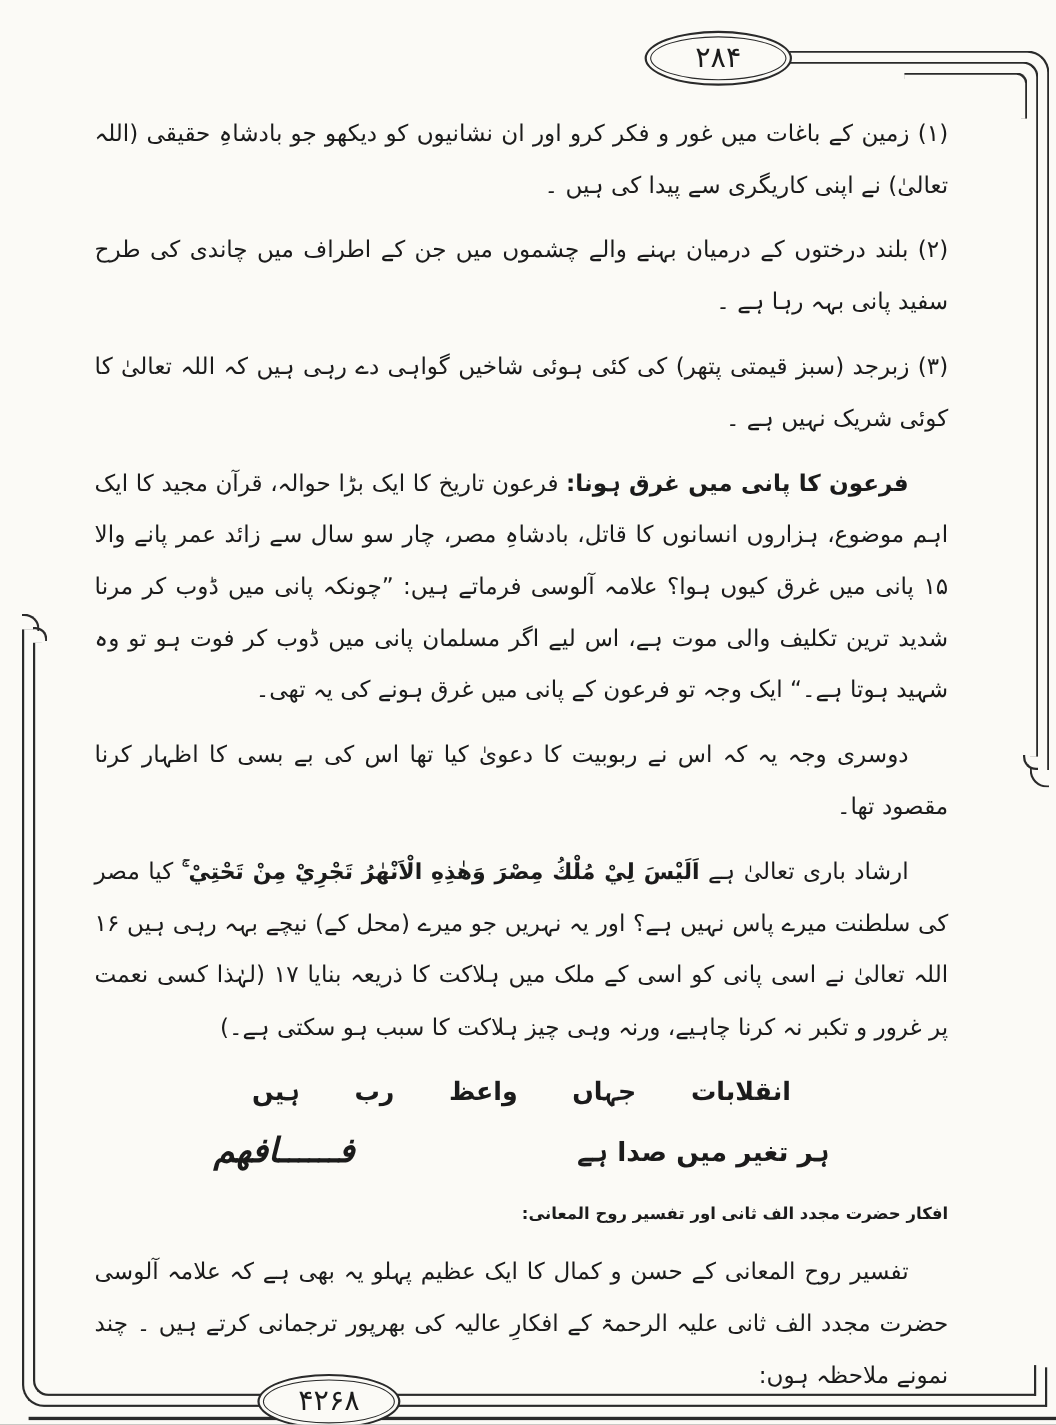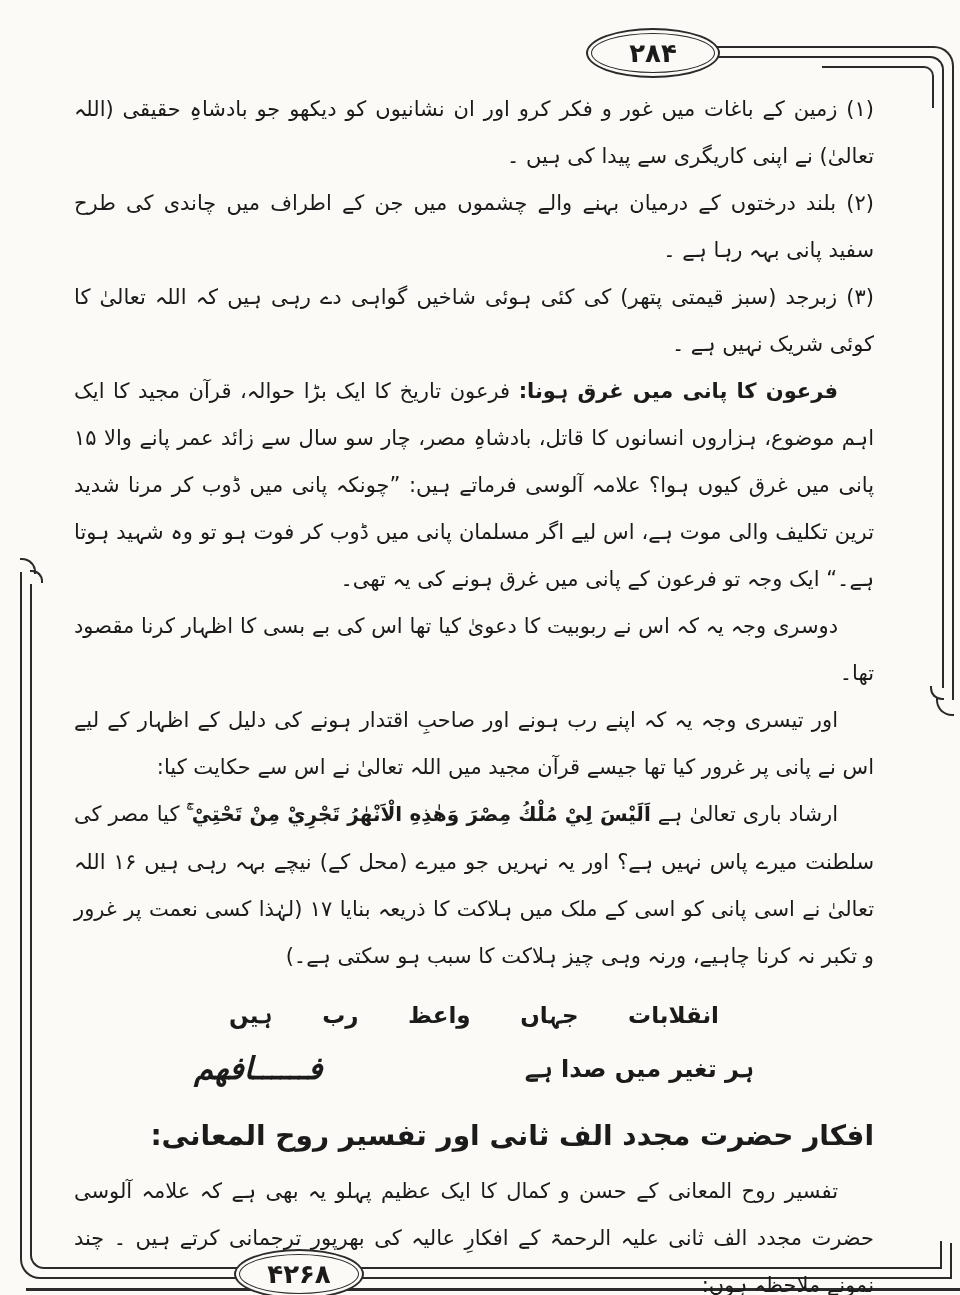--- a/index.html
+++ b/index.html
@@ -51,46 +51,46 @@
   .bl-inner-riser{right:18px;bottom:26px;width:12px;height:28px;
     border-right:2px solid var(--line);}
   .bottom-edge{left:26px;right:0;bottom:4px;border-bottom:3px solid var(--line);}
   
   .cartouche{
     position:absolute;z-index:3;
     background:var(--paper);
     border:2.5px solid var(--line);
     border-radius:50%;
     display:flex;align-items:center;justify-content:center;
-    font-weight:bold;font-size:26px;text-align:right;
+    font-weight:normal;font-size:26px;text-align:right;
   }
   .cartouche::before{
     content:"";position:absolute;inset:3px;
     border:1.5px solid var(--line);border-radius:50%;
   }
   .cart-top{left:586px;top:28px;width:130px;height:46px;}
   .cart-bottom{left:234px;top:1249px;width:126px;height:46px;}
   
   .content{
     position:absolute;z-index:2;
     top:86px;right:86px;left:74px;
     direction:rtl;
     text-align:justify;
     text-align-last:right;
     font-size:21px;line-height:2.24;
   }
-  .content p{margin:0;}
+  .content p{margin:12px;}
   .indent{text-indent:36px;}
   .bold{font-weight:bold;}
   .arabic{font-weight:bold;font-size:20px;}
   .couplet{width:560px;margin:14px auto 8px;font-weight:bold;}
   .couplet .row1{width:490px;margin:0 auto;display:flex;justify-content:space-between;font-size:23px;line-height:1.9;}
   .couplet .row2{display:flex;justify-content:space-between;align-items:center;margin-top:4px;font-size:24px;line-height:1.8;}
   .emph{font-size:31px;font-style:italic;}
-  .heading{font-weight:bold;font-size:28px;margin-top:6px;}
+  .heading{font-weight:bold;font-size:15px;margin-top:6px;}
 </style>
 </head>
 <body>
 
 <div class="page">
 
   <div class="fr tr-outer"></div>
   <div class="fr tr-inner"></div>
   <div class="fr tr-corner"></div>
   <div class="fr tr-outer-hook"></div>
@@ -116,21 +116,20 @@
     <p class="item">(۲) بلند درختوں کے درمیان بہنے والے چشموں میں جن کے اطراف میں چاندی کی طرح سفید پانی بہہ رہا ہے ۔</p>
     <p class="item">(۳) زبرجد (سبز قیمتی پتھر) کی کئی ہوئی شاخیں گواہی دے رہی ہیں کہ اللہ تعالیٰ کا کوئی شریک نہیں ہے ۔</p>
 
     <p class="indent">
       <span class="bold">فرعون کا پانی میں غرق ہونا:</span>
       <span>فرعون تاریخ کا ایک بڑا حوالہ، قرآن مجید کا ایک اہم موضوع، ہزاروں انسانوں کا قاتل، بادشاہِ مصر، چار سو سال سے زائد عمر پانے والا ۱۵ پانی میں غرق کیوں ہوا؟ علامہ آلوسی فرماتے ہیں: ”چونکہ پانی میں ڈوب کر مرنا شدید ترین تکلیف والی موت ہے، اس لیے اگر مسلمان پانی میں ڈوب کر فوت ہو تو وہ شہید ہوتا ہے۔“ ایک وجہ تو فرعون کے پانی میں غرق ہونے کی یہ تھی۔</span>
     </p>
 
     <p class="indent">دوسری وجہ یہ کہ اس نے ربوبیت کا دعویٰ کیا تھا اس کی بے بسی کا اظہار کرنا مقصود تھا۔</p>
 
-    <p class="indent">اور تیسری وجہ یہ کہ اپنے رب ہونے اور صاحبِ اقتدار ہونے کی دلیل کے اظہار کے لیے اس نے پانی پر غرور کیا تھا جیسے قرآن مجید میں اللہ تعالیٰ نے اس سے حکایت کیا:</p>
 
     <p class="indent">
       <span>ارشاد باری تعالیٰ ہے</span>
       <span class="arabic">اَلَيْسَ لِيْ مُلْكُ مِصْرَ وَهٰذِهِ الْاَنْهٰرُ تَجْرِيْ مِنْ تَحْتِيْ ۚ</span>
       <span>کیا مصر کی سلطنت میرے پاس نہیں ہے؟ اور یہ نہریں جو میرے (محل کے) نیچے بہہ رہی ہیں ۱۶ اللہ تعالیٰ نے اسی پانی کو اسی کے ملک میں ہلاکت کا ذریعہ بنایا ۱۷ (لہٰذا کسی نعمت پر غرور و تکبر نہ کرنا چاہیے، ورنہ وہی چیز ہلاکت کا سبب ہو سکتی ہے۔)</span>
     </p>
 
     <div class="couplet">
       <div class="row1">
         <span>انقلابات</span>

